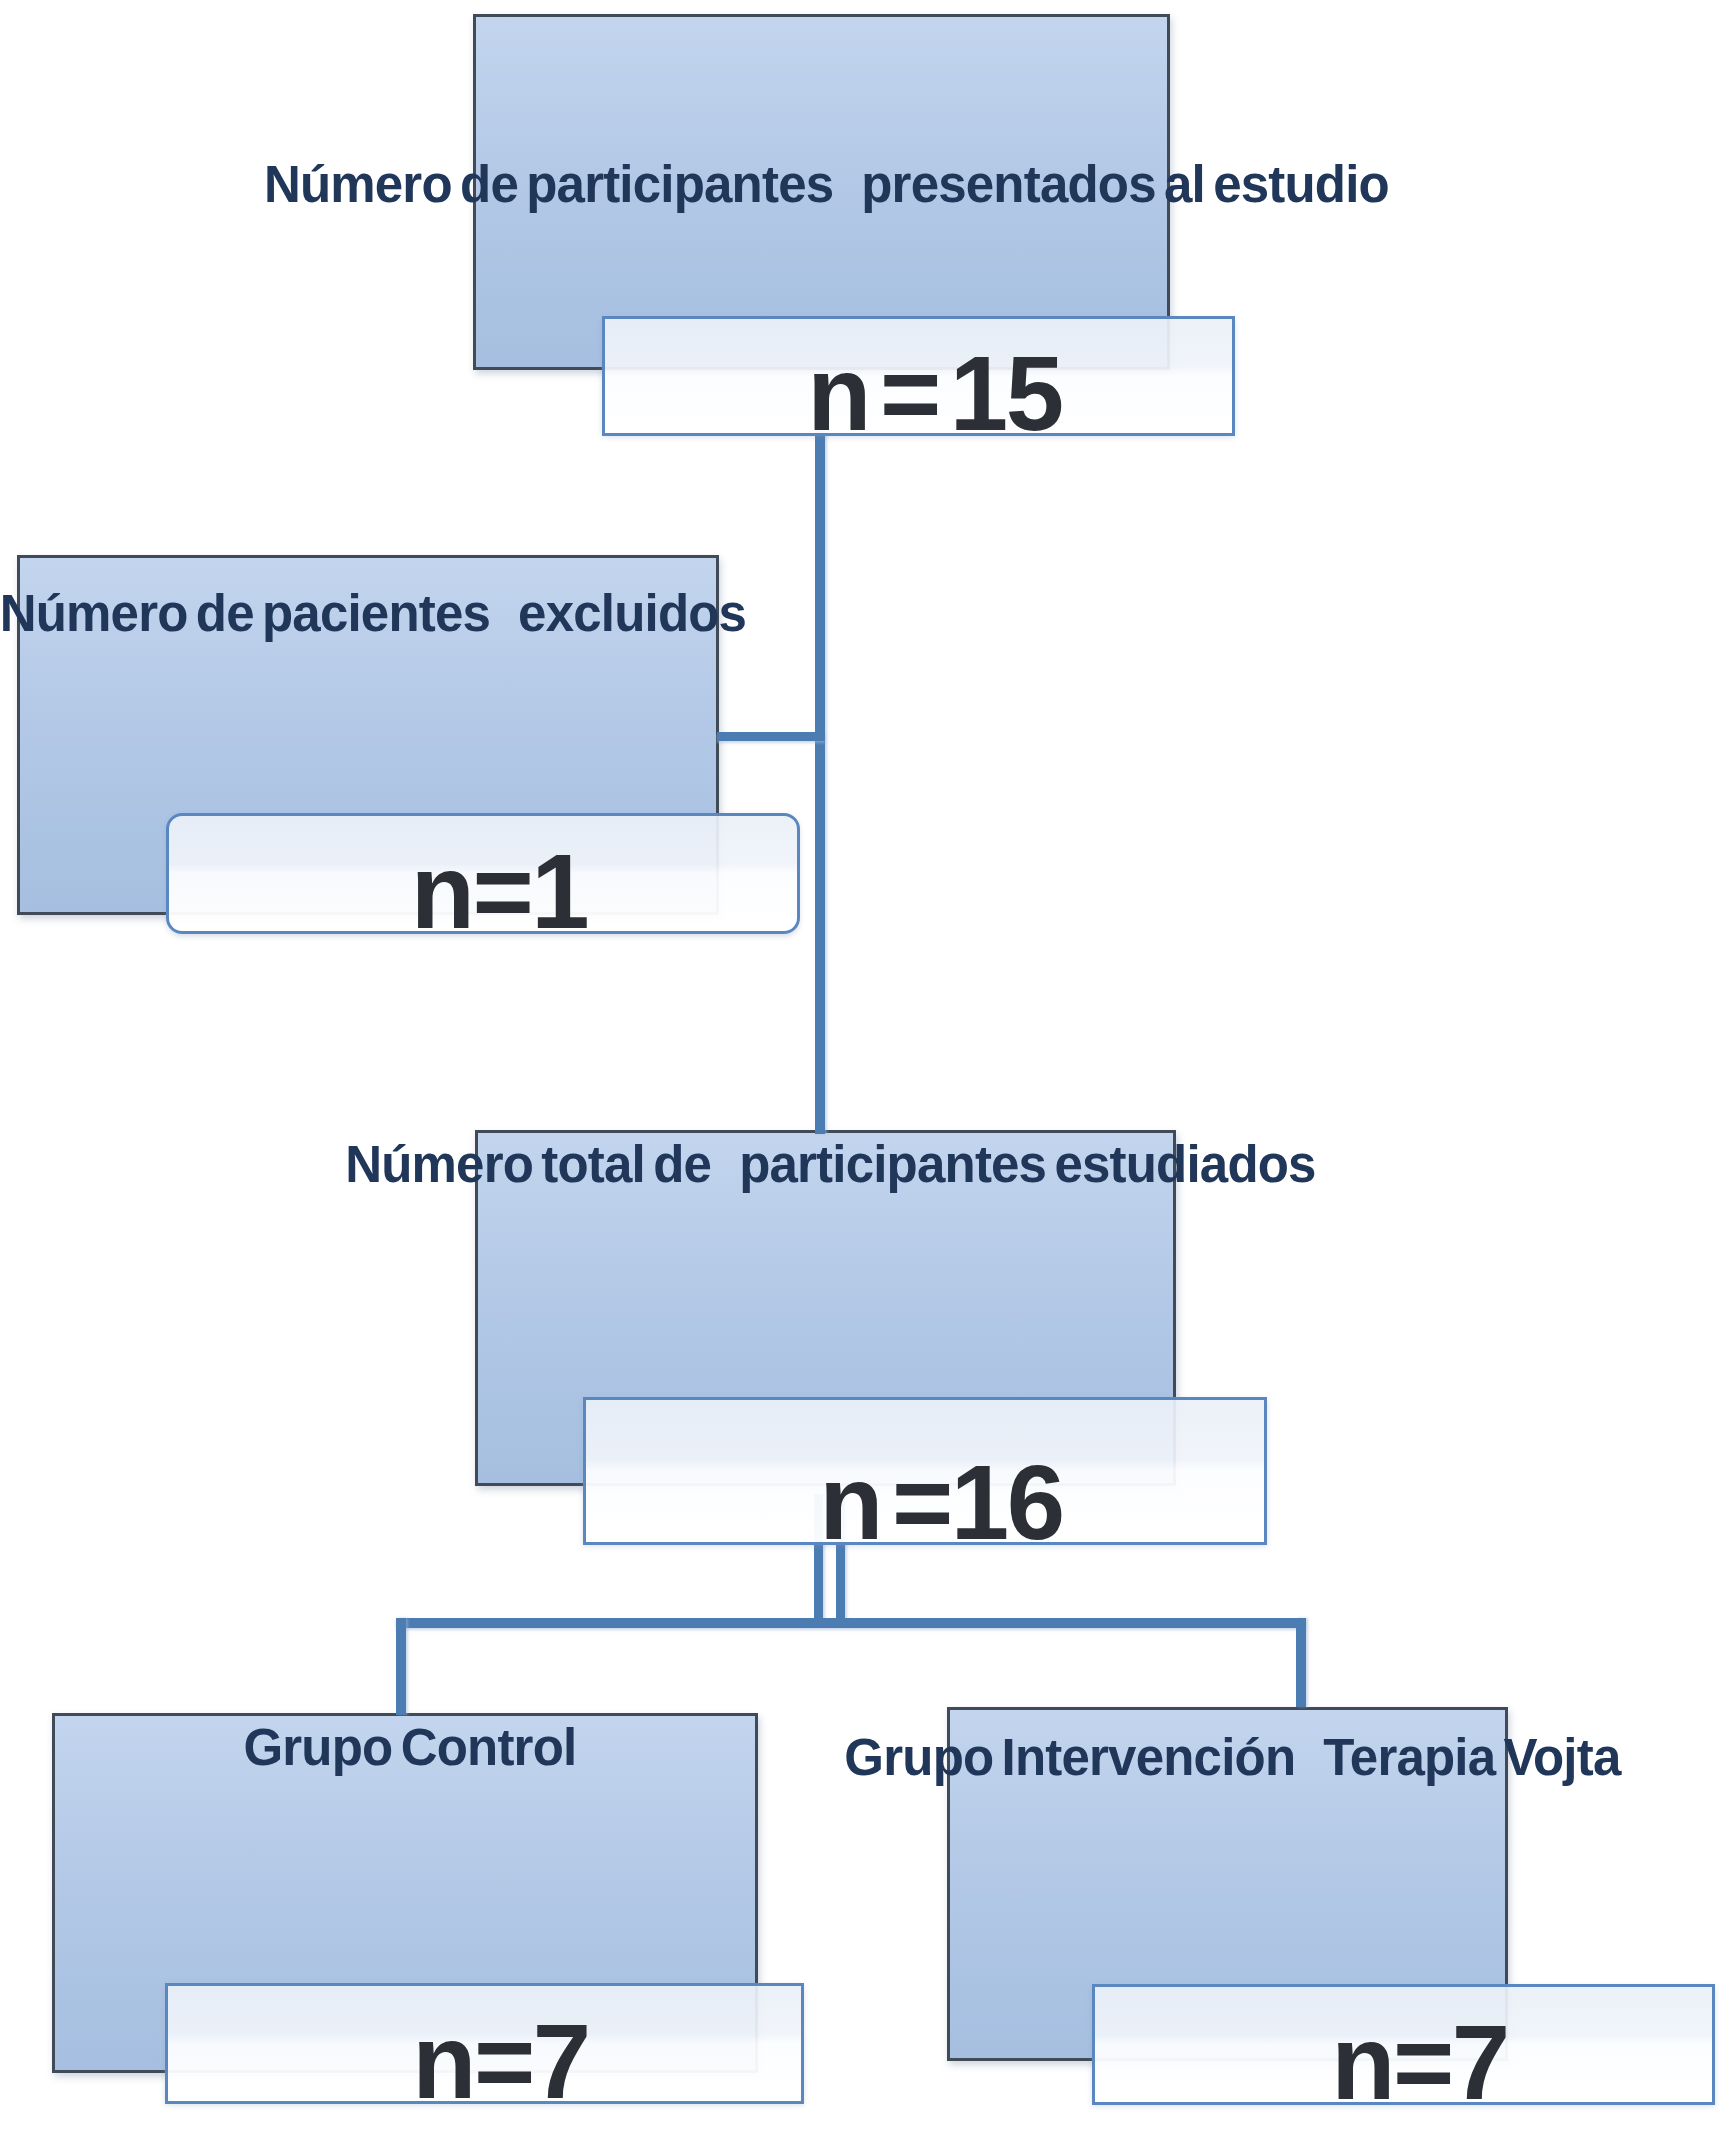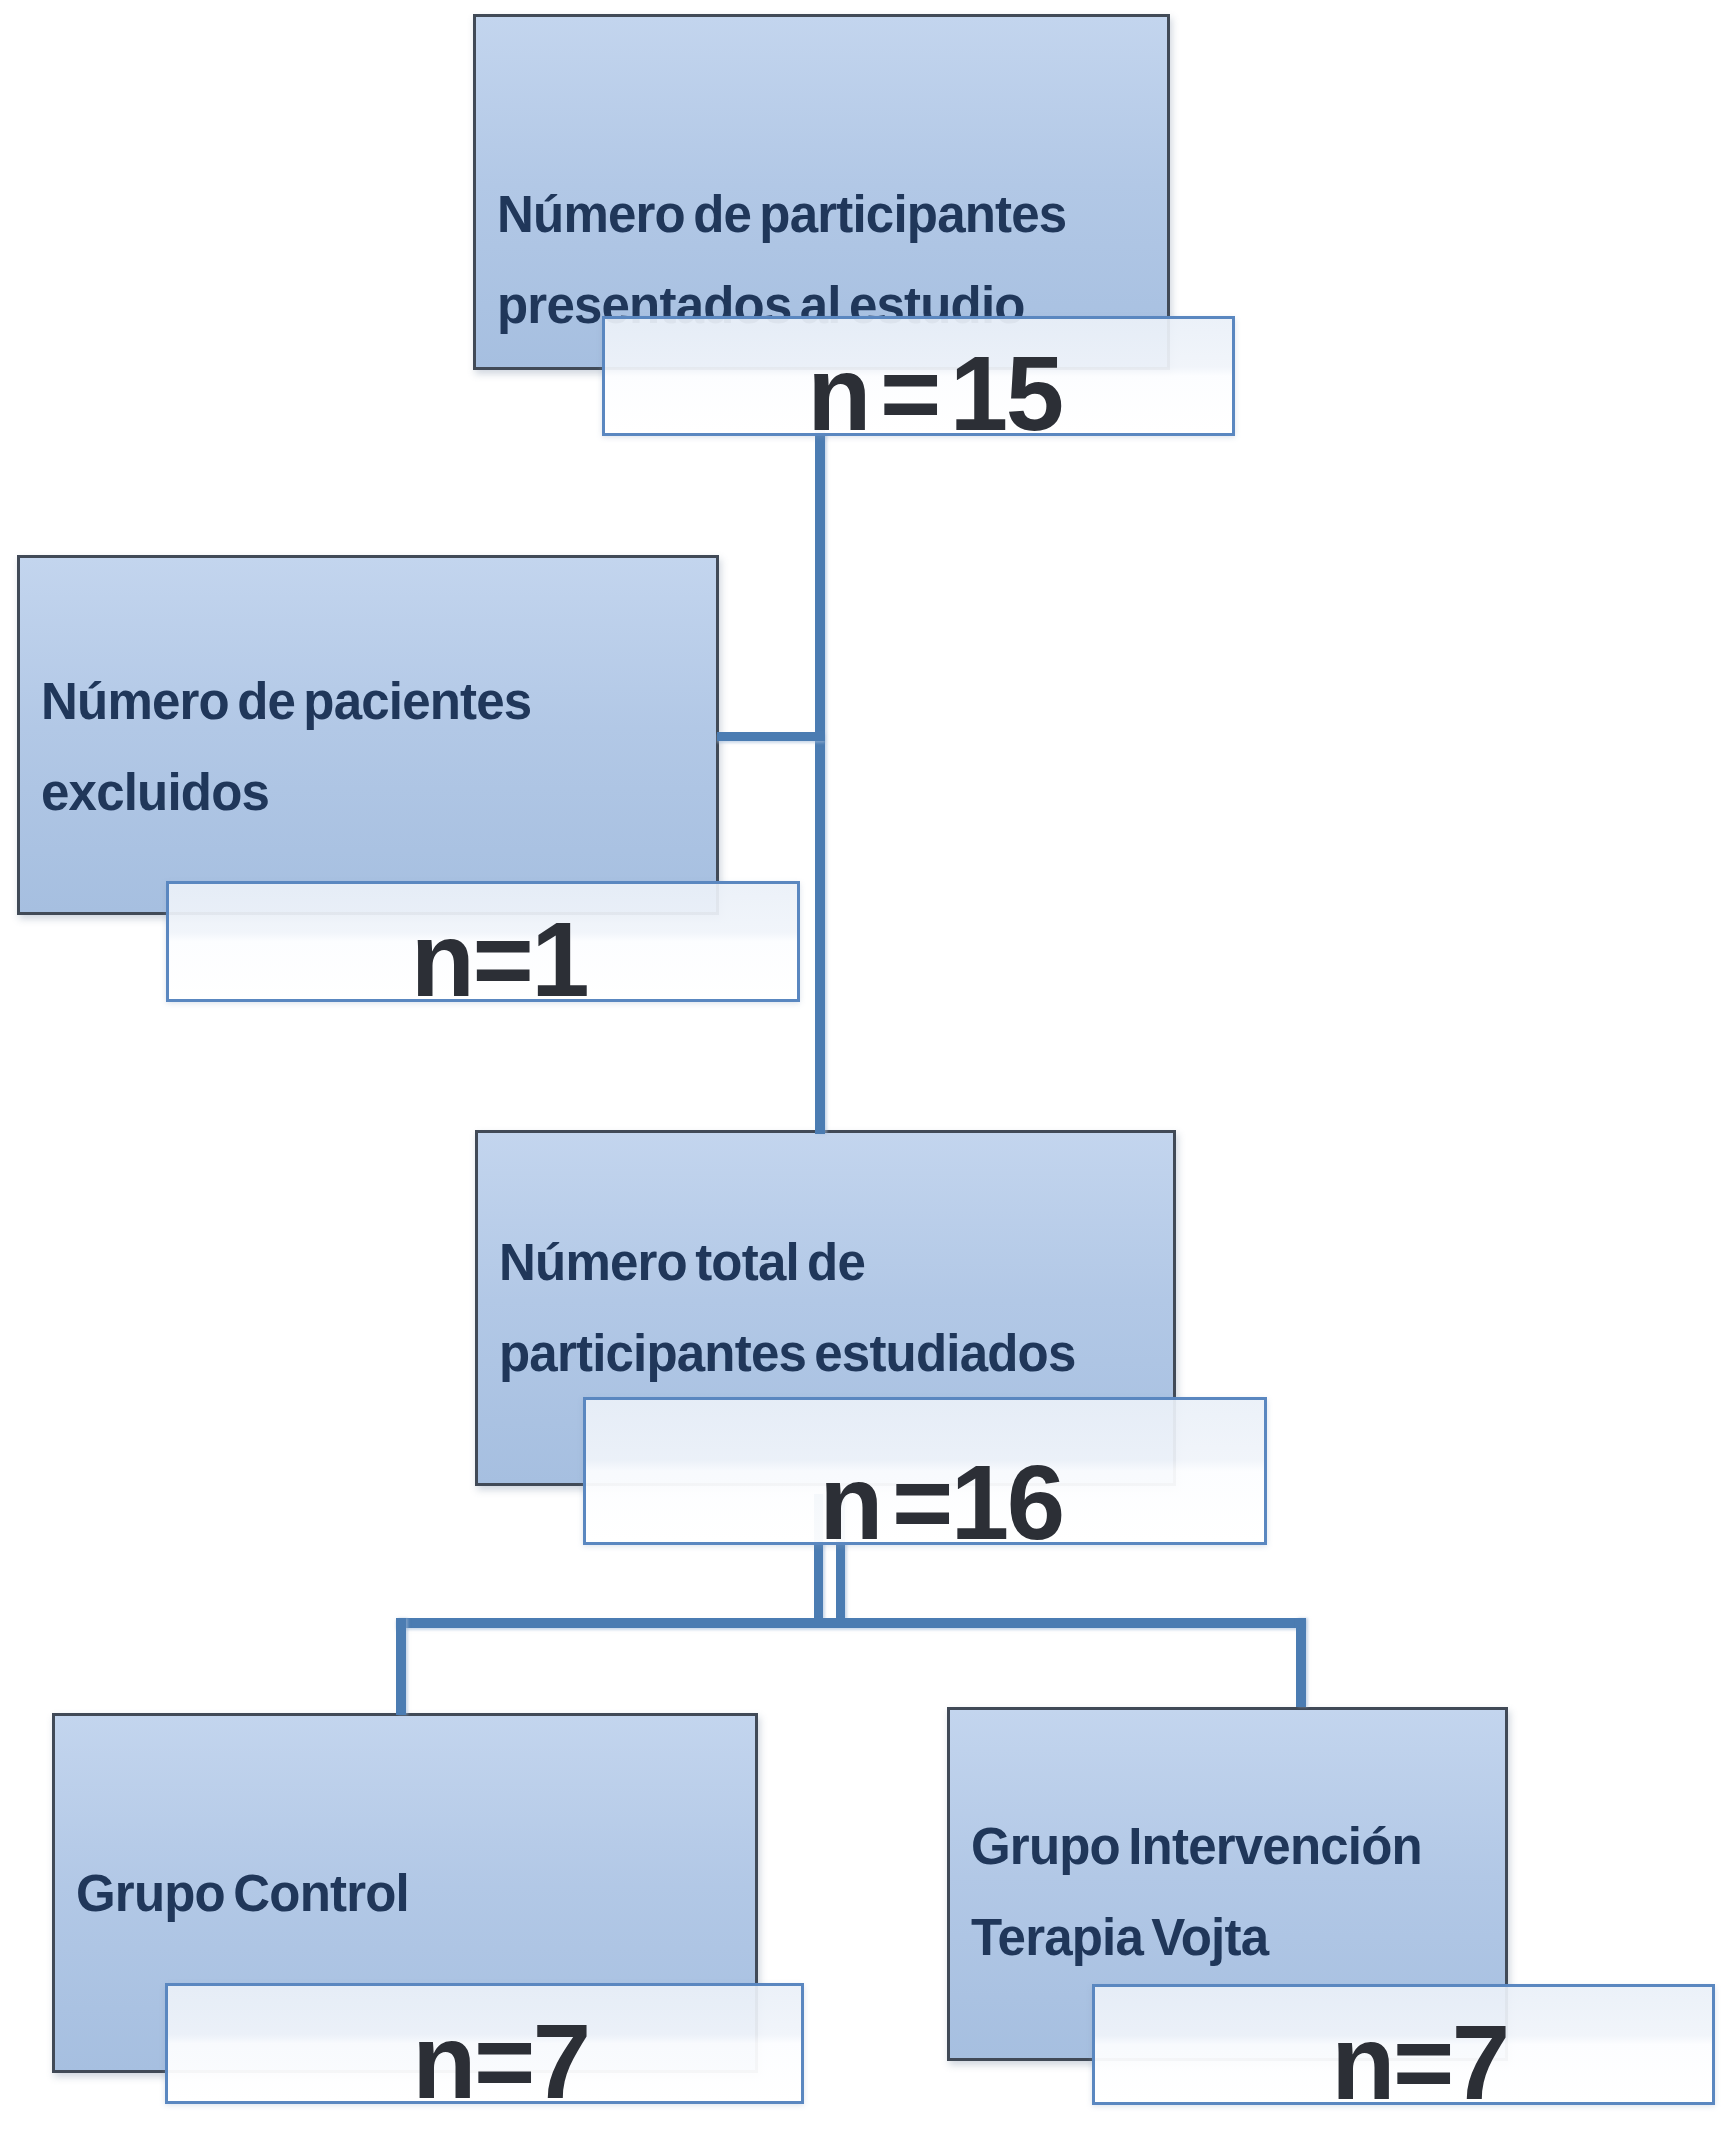--- a/index.html
+++ b/index.html
@@ -31,21 +31,21 @@
   .conn.vert{box-shadow:1.6px 0 2.4px rgba(160,185,215,0.55);}
   
   .flowbox{
     position:absolute;
     box-sizing:border-box;
     border:3.2px solid var(--box-border);
     background:linear-gradient(180deg,var(--box-fill-top) 0%,var(--box-fill-mid) 48%,var(--box-fill-bottom) 100%);
     box-shadow:2.4px 4px 7.2px rgba(100,120,150,0.30);
     z-index:1;
     display:flex;
-    flex-direction:column;
+    flex-direction:row;
     justify-content:center;
     padding-left:21px;
     padding-right:11.2px;
     gap:28px;
   }
   .flowbox .line{
     font-size:51px;
     line-height:63px;
     font-weight:600;
     letter-spacing:-0.8px;
@@ -81,21 +81,21 @@
     padding-left:32px;
   }
   
   #box-enrolled     {left:473px;  top:14.4px;   width:697px; height:356px; padding-top:136px;}
   #box-excluded     {left:17px;   top:555px;  width:702px; height:360px; padding-top:24px;}
   #box-studied      {left:475px;  top:1130px; width:701px; height:356px; }
   #box-control      {left:52px;   top:1713px; width:706px; height:360px;}
   #box-intervention {left:947px; top:1707px; width:561px; height:354px; padding-top:16px;}
 
   #count-enrolled     {left:602px;  top:316px;  width:633px; height:120px;}
-  #count-excluded     {left:166px;  top:881px; width:634px; height:121px;}
+  #count-excluded     {left:166px;  top:813px; width:634px; height:121px;border-radius:16px;}
   #count-studied      {left:583px;  top:1397px; width:684px; height:148px;}
   #count-control      {left:165px;  top:1983px; width:639px; height:121px;}
   #count-intervention {left:1092px; top:1984px; width:623px; height:121px;}
 
   #conn-v1   {left:815px; top:376px;  width:9.6px;   height:758px;}
   #conn-h1   {left:717px;  top:732px;  width:108px;  height:8.8px;}
   #conn-v2a  {left:814px; top:1494px; width:8.8px;   height:129px;}
   #conn-v2b  {left:836px; top:1494px; width:8.8px;   height:129px;}
   #conn-split{left:396px;  top:1618px; width:910px; height:9.6px;}
   #conn-dropL{left:396px;  top:1618px; width:9.6px;   height:97px;}

